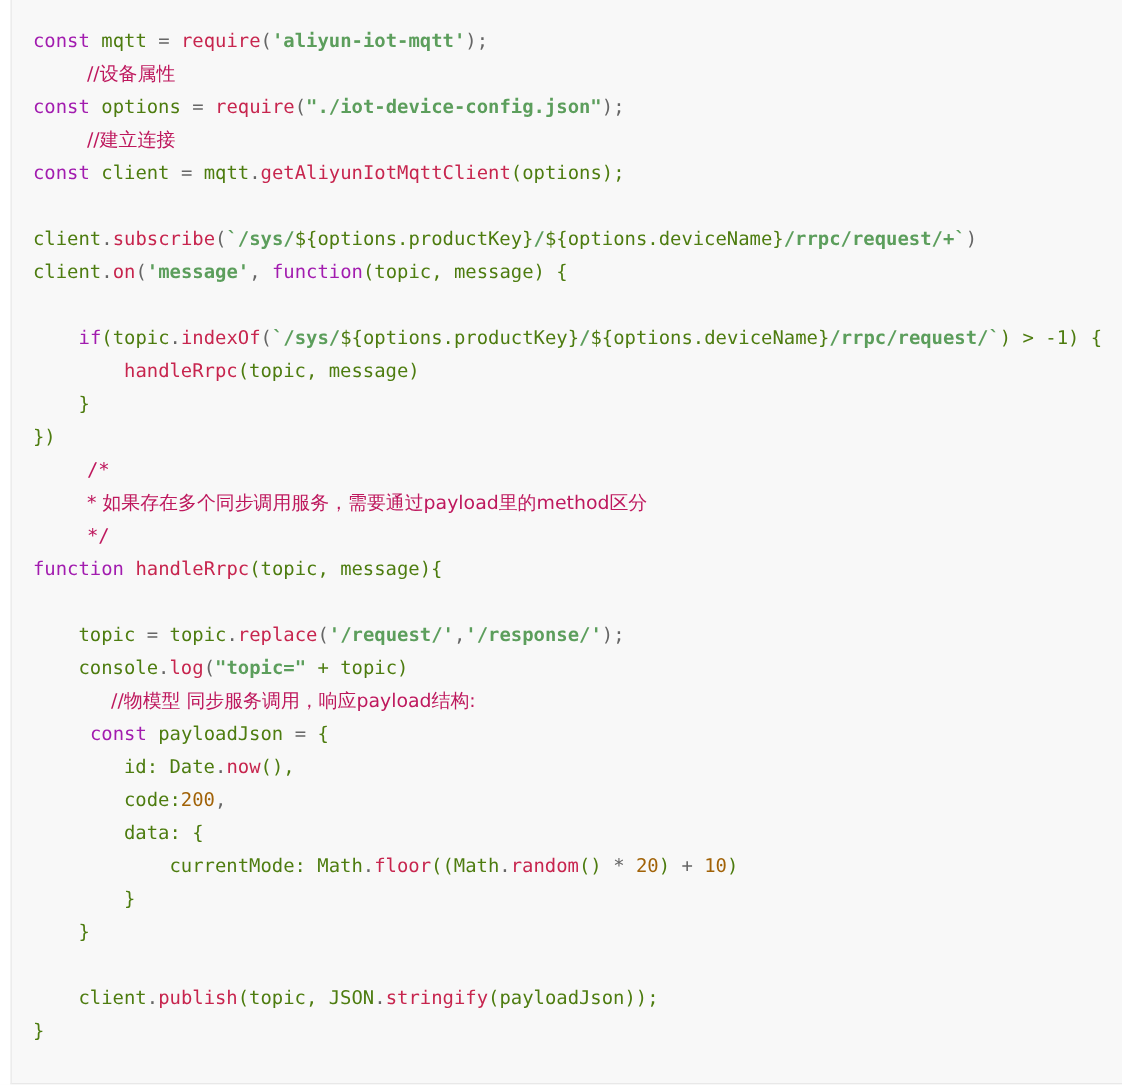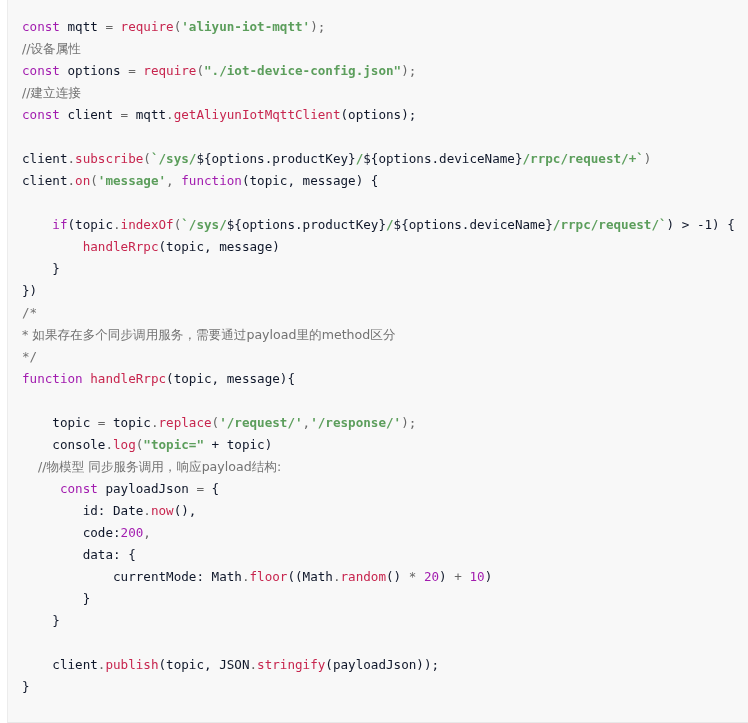--- a/index.html
+++ b/index.html
@@ -44,23 +44,23 @@
     height: 22px;
     padding-left: 14px;
     white-space: pre;
     overflow: hidden;
   }
 
   
   .kw   { color: #a21caf; }            
   .fn   { color: #c7254e; margin-top: 32px; }            
   .str  { color: #5c9e5c; font-weight: bold; }            
-  .num  { color: #a21caf; }            
-  .cmt  { color: #737373; }            
-  .pl   { color: #0f172a; }            
+  .num  { color: #a16207; }            
+  .cmt  { color: #be185d; margin-left: 36px; }            
+  .pl   { color: #4d7c0f; }            
   .pun  { color: #666666; }            
   .cn   { font-family: "DejaVu Sans", "Liberation Sans", sans-serif; }
 </style>
 </head>
 <body>
 
 <div id="code-block">
   <pre class="code"><span class="ln"><span class="kw">const</span><span class="pl"> mqtt </span><span class="pun">=</span><span class="pl"> </span><span class="fn">require</span><span class="pun">(</span><span class="str">'aliyun-iot-mqtt'</span><span class="pun">);</span></span><span class="ln"><span class="cmt cn">//设备属性</span></span><span class="ln"><span class="kw">const</span><span class="pl"> options </span><span class="pun">=</span><span class="pl"> </span><span class="fn">require</span><span class="pun">(</span><span class="str">"./iot-device-config.json"</span><span class="pun">);</span></span><span class="ln"><span class="cmt cn">//建立连接</span></span><span class="ln"><span class="kw">const</span><span class="pl"> client </span><span class="pun">=</span><span class="pl"> mqtt</span><span class="pun">.</span><span class="fn">getAliyunIotMqttClient</span><span class="pl">(options);</span></span><span class="ln">&nbsp;</span><span class="ln"><span class="pl">client</span><span class="pun">.</span><span class="fn">subscribe</span><span class="pun">(</span><span class="str">`/sys/</span><span class="pl">${options.productKey}</span><span class="str">/</span><span class="pl">${options.deviceName}</span><span class="str">/rrpc/request/+`</span><span class="pun">)</span></span><span class="ln"><span class="pl">client</span><span class="pun">.</span><span class="fn">on</span><span class="pun">(</span><span class="str">'message'</span><span class="pun">, </span><span class="kw">function</span><span class="pl">(topic, message) {</span></span><span class="ln">&nbsp;</span><span class="ln"><span class="pl">    </span><span class="kw">if</span><span class="pl">(topic</span><span class="pun">.</span><span class="fn">indexOf</span><span class="pun">(</span><span class="str">`/sys/</span><span class="pl">${options.productKey}</span><span class="str">/</span><span class="pl">${options.deviceName}</span><span class="str">/rrpc/request/`</span><span class="pl">) &gt; -1) {</span></span><span class="ln"><span class="pl">        </span><span class="fn">handleRrpc</span><span class="pl">(topic, message)</span></span><span class="ln"><span class="pl">    }</span></span><span class="ln"><span class="pl">})</span></span><span class="ln"><span class="cmt">/*</span></span><span class="ln"><span class="cmt cn">* 如果存在多个同步调用服务，需要通过payload里的method区分</span></span><span class="ln"><span class="cmt">*/</span></span><span class="ln"><span class="kw">function</span><span class="pl"> </span><span class="fn">handleRrpc</span><span class="pl">(topic, message){</span></span><span class="ln">&nbsp;</span><span class="ln"><span class="pl">    topic </span><span class="pun">=</span><span class="pl"> topic</span><span class="pun">.</span><span class="fn">replace</span><span class="pun">(</span><span class="str">'/request/'</span><span class="pun">,</span><span class="str">'/response/'</span><span class="pun">);</span></span><span class="ln"><span class="pl">    console</span><span class="pun">.</span><span class="fn">log</span><span class="pun">(</span><span class="str">"topic="</span><span class="pl"> + topic)</span></span><span class="ln"><span class="cmt cn">    //物模型 同步服务调用，响应payload结构:</span></span><span class="ln"><span class="pl">     </span><span class="kw">const</span><span class="pl"> payloadJson </span><span class="pun">=</span><span class="pl"> {</span></span><span class="ln"><span class="pl">        id: Date</span><span class="pun">.</span><span class="fn">now</span><span class="pl">(),</span></span><span class="ln"><span class="pl">        code:</span><span class="num">200</span><span class="pun">,</span></span><span class="ln"><span class="pl">        data: {</span></span><span class="ln"><span class="pl">            currentMode: Math</span><span class="pun">.</span><span class="fn">floor</span><span class="pl">((Math</span><span class="pun">.</span><span class="fn">random</span><span class="pl">() </span><span class="pun">*</span><span class="pl"> </span><span class="num">20</span><span class="pl">) </span><span class="pun">+</span><span class="pl"> </span><span class="num">10</span><span class="pl">)</span></span><span class="ln"><span class="pl">        }</span></span><span class="ln"><span class="pl">    }</span></span><span class="ln">&nbsp;</span><span class="ln"><span class="pl">    client</span><span class="pun">.</span><span class="fn">publish</span><span class="pl">(topic, JSON</span><span class="pun">.</span><span class="fn">stringify</span><span class="pl">(payloadJson));</span></span><span class="ln"><span class="pl">}</span></span></pre>
 </div>
 

